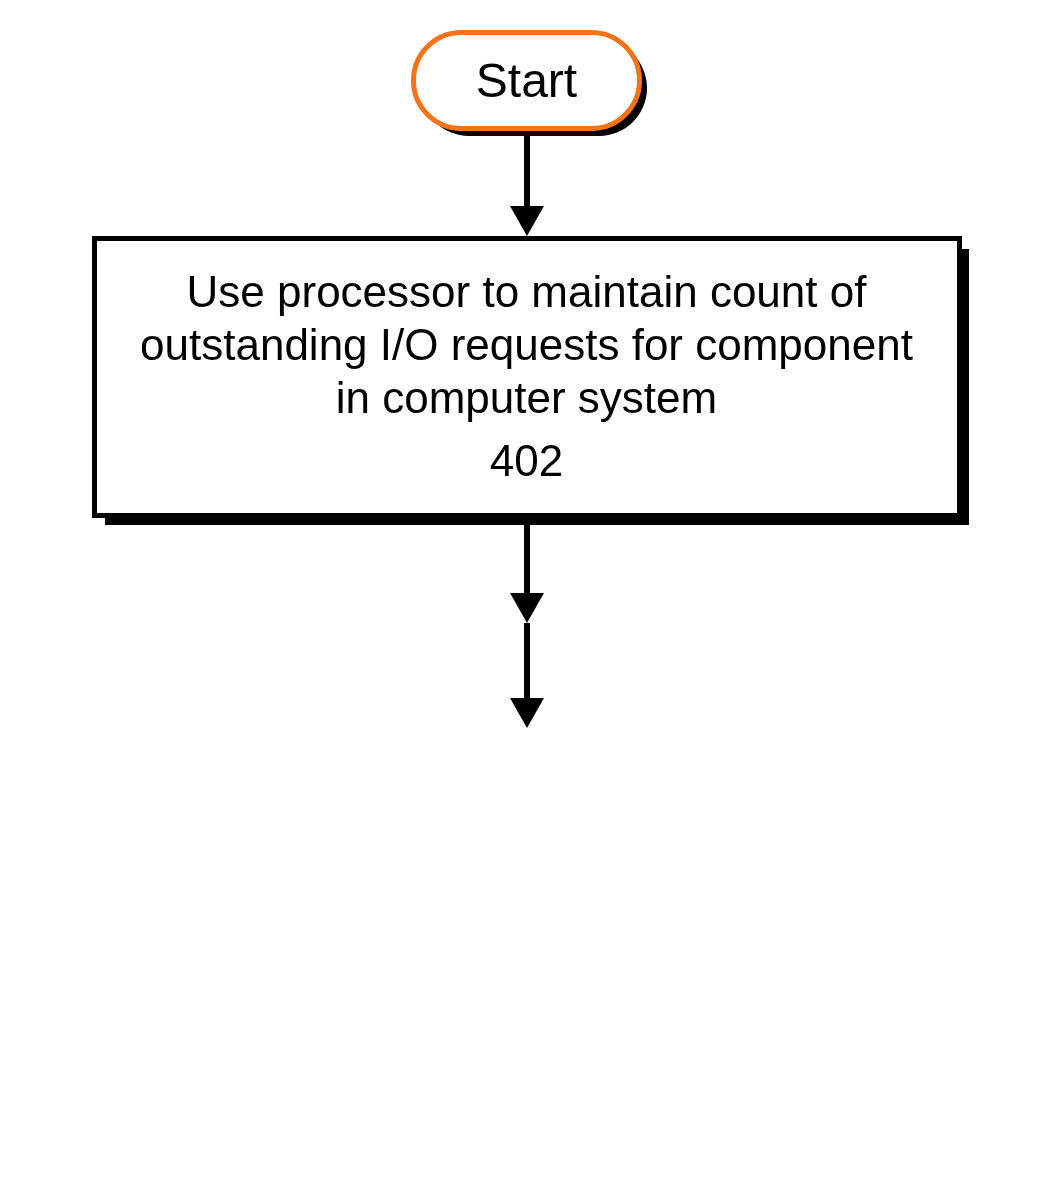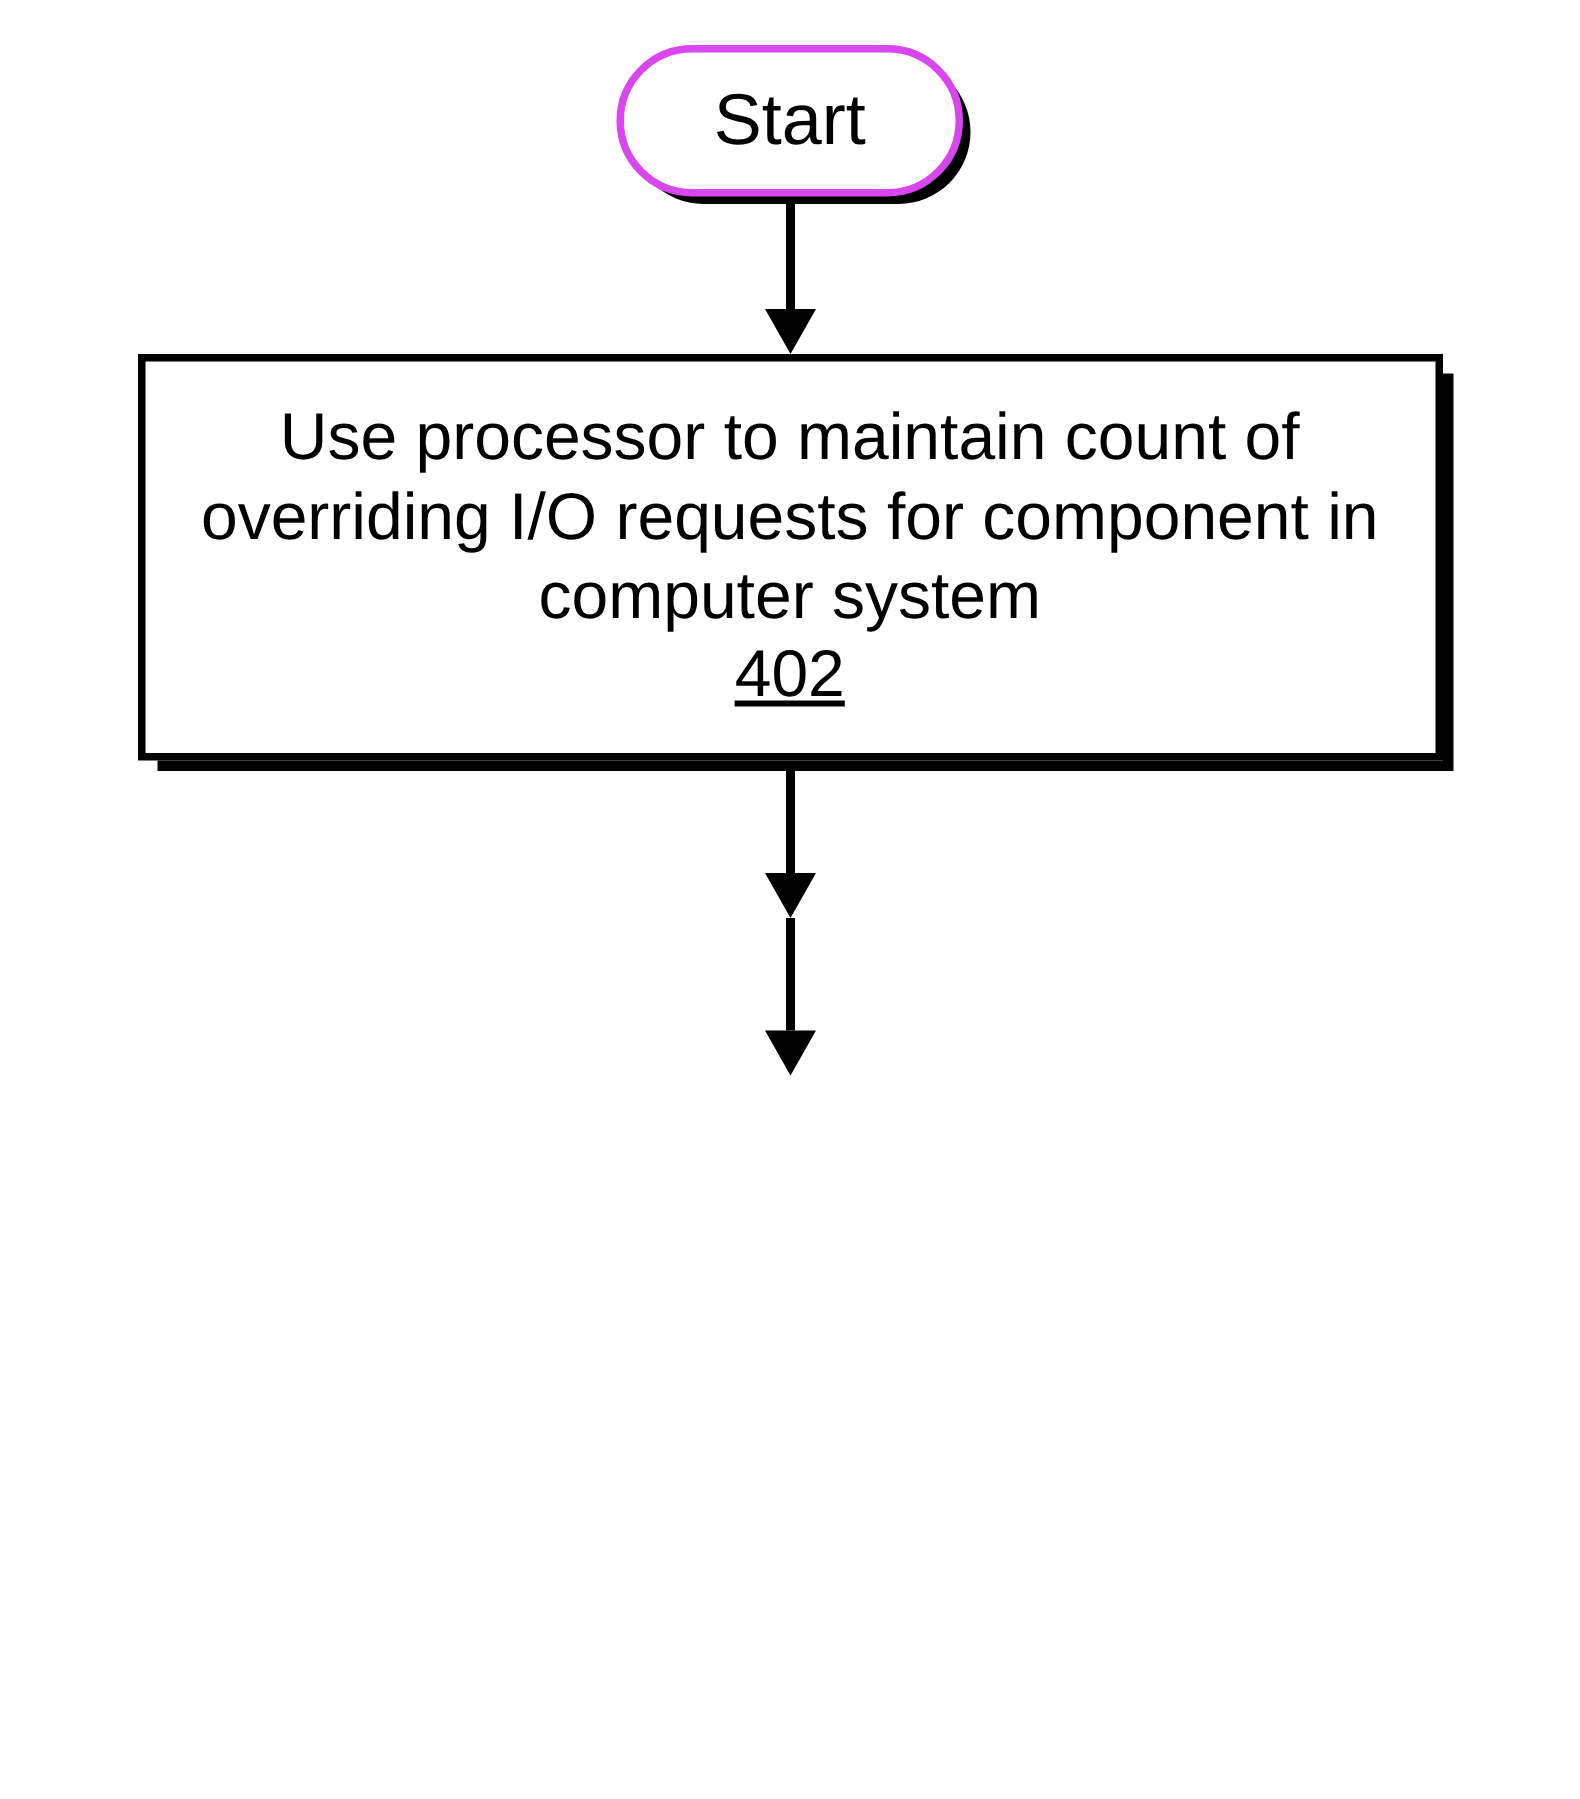--- a/index.html
+++ b/index.html
@@ -19,21 +19,21 @@
       left: 50%;
       transform: translateX(-50%);
       top: 30px;
       display: flex;
       flex-direction: column;
       align-items: center;
     }
     .terminator {
       position: relative;
       background: white;
-      border: 5px solid #d946ef;
+      border: 5px solid #f97316;
       border-radius: 60px;
       padding: 18px 60px;
       font-size: 48px;
       text-align: center;
     }
     .terminator::after {
       content: "";
       position: absolute;
       left: 5px;
       right: -10px;
@@ -75,40 +75,39 @@
     }
     .arrow-head {
       width: 0;
       height: 0;
       border-left: 17px solid transparent;
       border-right: 17px solid transparent;
       border-top: 30px solid black;
     }
     .ref {
       display: block;
-      margin-top: 0;
-      text-decoration: underline;
+      margin-top: 11px;
     }
   </style>
 </head>
 <body>
 
 <div class="flowchart">
 
   <div class="terminator">
     <span>Start</span>
   </div>
 
   <div class="arrow">
     <div class="arrow-line" style="height: 75px;"></div>
     <div class="arrow-head"></div>
   </div>
 
   <div class="process">
-    <span>Use processor to maintain count of overriding I/O requests for component in computer system</span>
+    <span>Use processor to maintain count of outstanding I/O requests for component in computer system</span>
     <span class="ref">402</span>
   </div>
 
   <div class="arrow">
     <div class="arrow-line" style="height: 75px;"></div>
     <div class="arrow-head"></div>
   </div>
 
 
   <div class="arrow">

